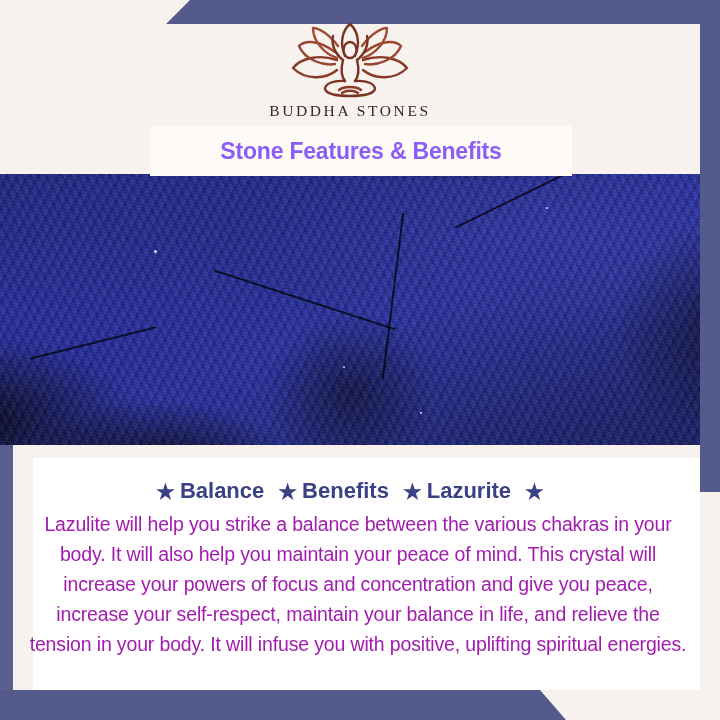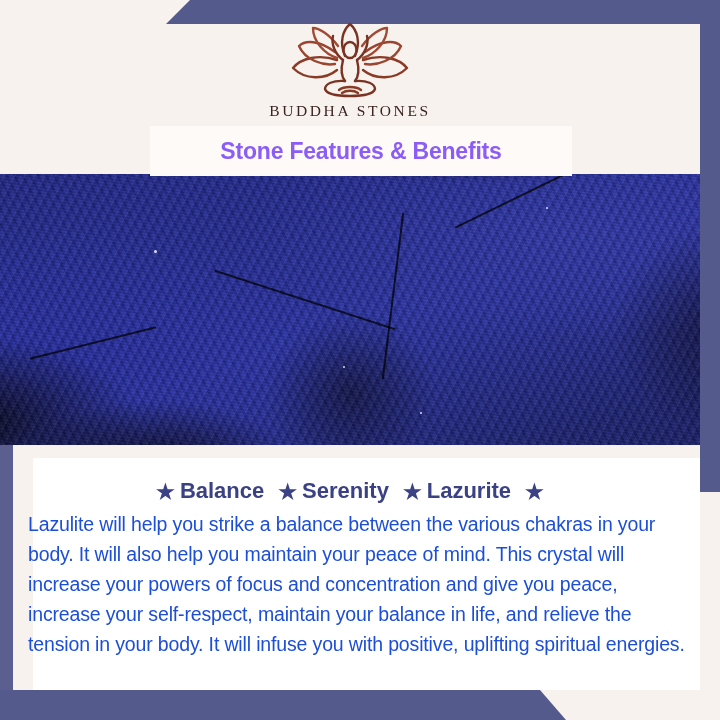--- a/index.html
+++ b/index.html
@@ -241,24 +241,25 @@
   .benefit + .benefit { margin-left: 14px; }
   .benefit.nogap .star { margin-right: 0px; }
 
   
   .body-copy {
     position: absolute;
     left: 28px;
     top: 509px;
     width: 660px;
     z-index: 5;
-    color: #1d4ed8;
+    color: #a21caf;
     font-size: 19.5px;
     line-height: 30px;
     letter-spacing: -0.15px;
+    text-align: center;
   }
 </style>
 </head>
 <body>
 
 <div id="poster">
 
   <div class="cream-sheet"></div>
 
   <div class="top-purple-bar"></div>
@@ -318,21 +319,21 @@
 
   <div class="content-card"></div>
 
   <div class="benefits-row">
     <span class="benefit">
       <span class="star">★</span>
       <span>Balance</span>
     </span>
     <span class="benefit">
       <span class="star">★</span>
-      <span>Serenity</span>
+      <span>Benefits</span>
     </span>
     <span class="benefit">
       <span class="star">★</span>
       <span>Lazurite</span>
     </span>
     <span class="benefit nogap">
       <span class="star">★</span>
     </span>
   </div>
 

